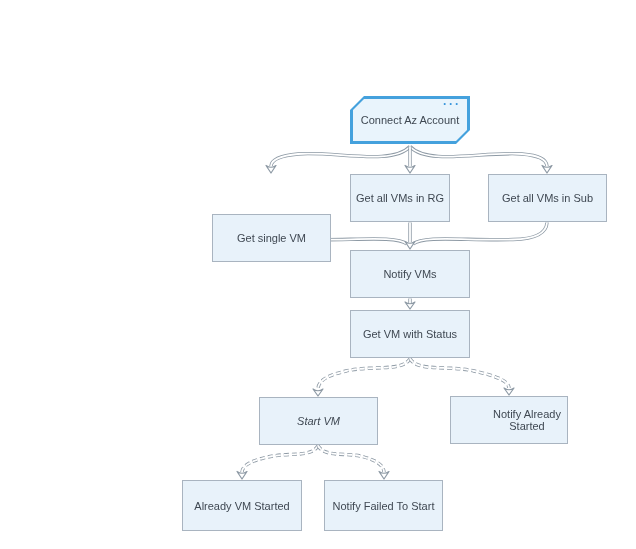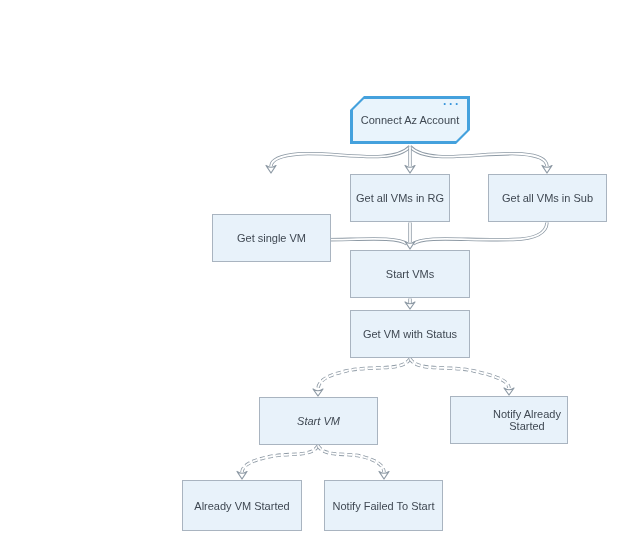--- a/index.html
+++ b/index.html
@@ -132,21 +132,21 @@
 
   <div class="node rect n3">
     <span class="label">Get all VMs in RG</span>
   </div>
 
   <div class="node rect n4">
     <span class="label">Get all VMs in Sub</span>
   </div>
 
   <div class="node rect n5">
-    <span class="label">Start VMs</span>
+    <span class="label">Notify VMs</span>
   </div>
 
   <div class="node rect n6">
     <span class="label">Get VM with Status</span>
   </div>
 
   <div class="node rect n7">
     <span class="label">Start VM</span>
   </div>
 

